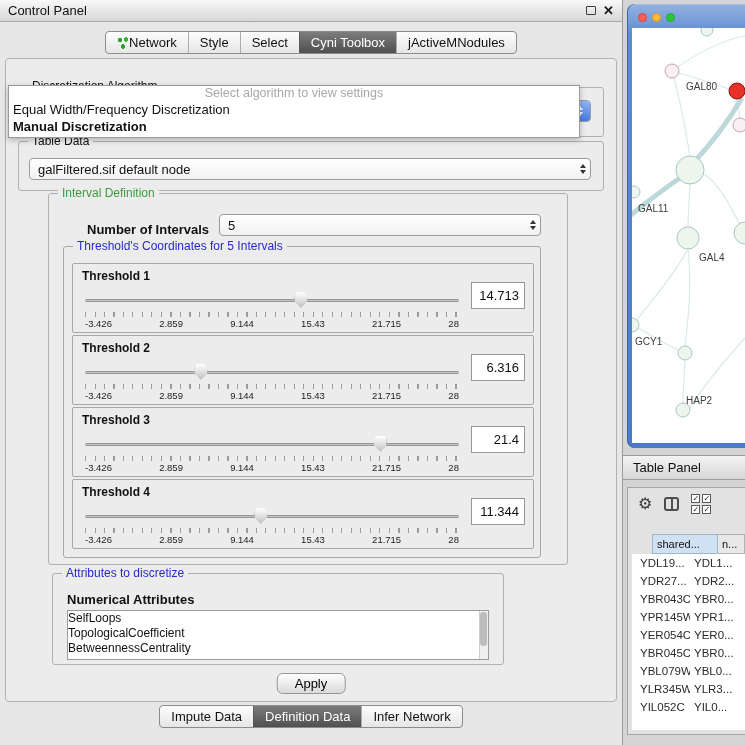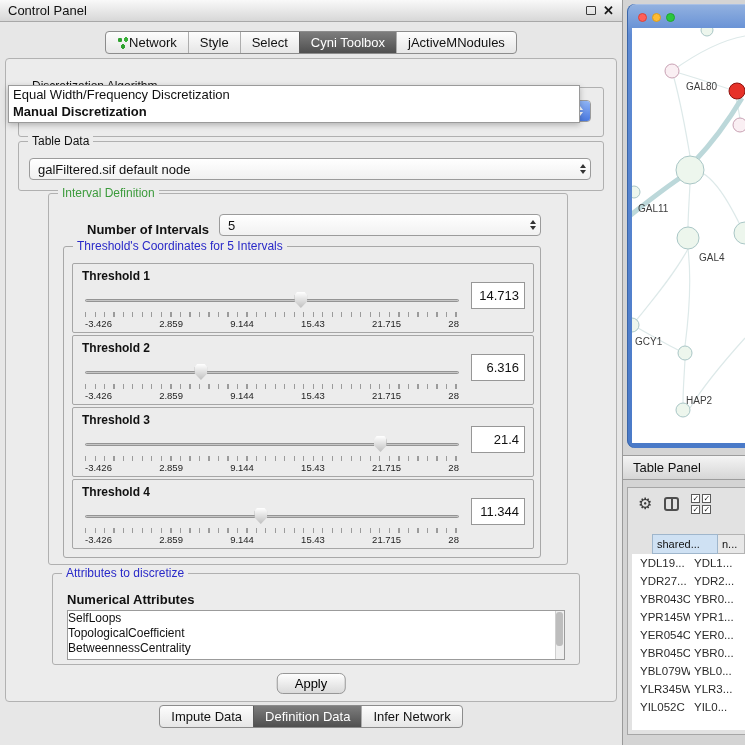--- a/index.html
+++ b/index.html
@@ -283,21 +283,21 @@
                 <span>15.43</span>
                 <span>21.715</span>
                 <span>28</span>
               </div>
               <div class="val-box">11.344</div>
             </div>
           </div>
       </div>
     </div>
 
-    <div class="group" style="left:46px; top:514px; width:528px; height:92px;">
+    <div class="group" style="left:46px; top:514px; width:452px; height:92px;">
       <span class="group-label glabel-blue">Attributes to discretize</span>
       <span id="num-attr-label">Numerical Attributes</span>
       <div id="attr-list">
         <div id="attr-items">
             <div class="list-item">SelfLoops</div>
             <div class="list-item">TopologicalCoefficient</div>
             <div class="list-item">BetweennessCentrality</div>
           </div>
         <div id="attr-scrollbar">
           <div id="attr-scrollthumb"></div>
@@ -316,20 +316,21 @@
         <div class="tab selected">
           <span>Definition Data</span>
         </div>
         <div class="tab">
           <span>Infer Network</span>
         </div>
       </div>
   </div>
 
   <div id="algo-popup">
+    <div class="popup-placeholder">Select algorithm to view settings</div>
     <div id="popup-options">
         <div class="popup-opt">Equal Width/Frequency Discretization</div>
         <div class="popup-opt first">Manual Discretization</div>
       </div>
   </div>
 </div>
 
 <div id="right-bg"></div>
 
 <div id="net-win">

